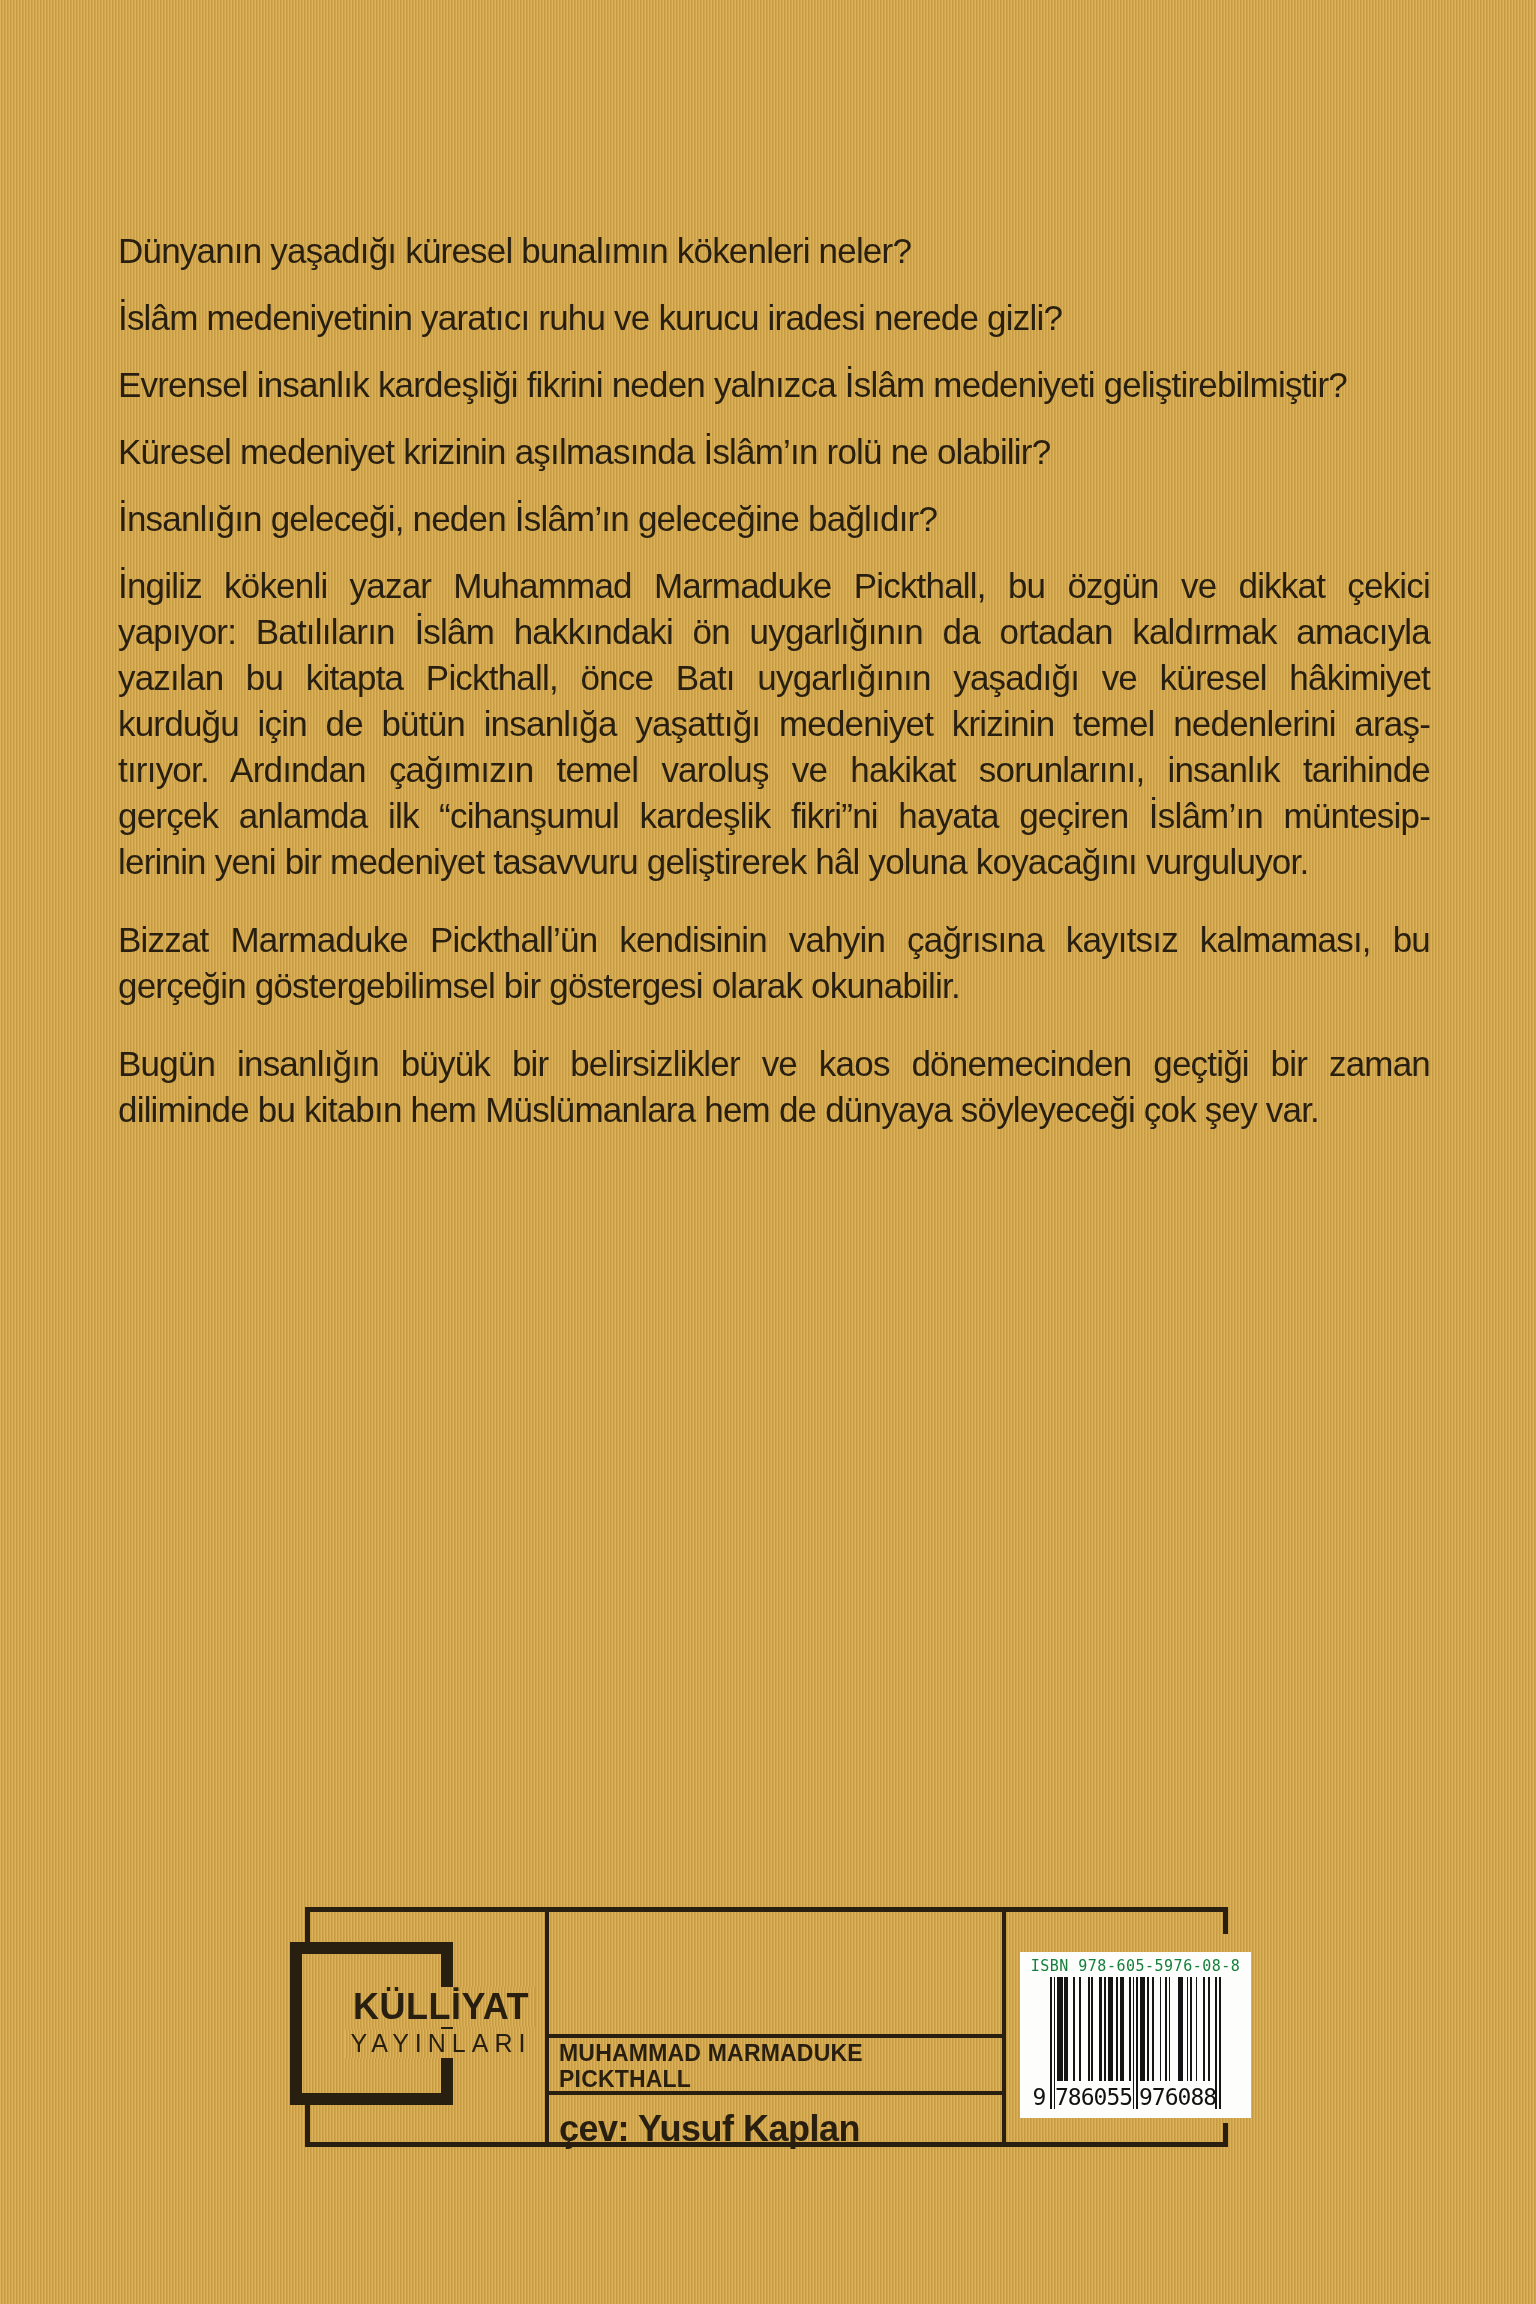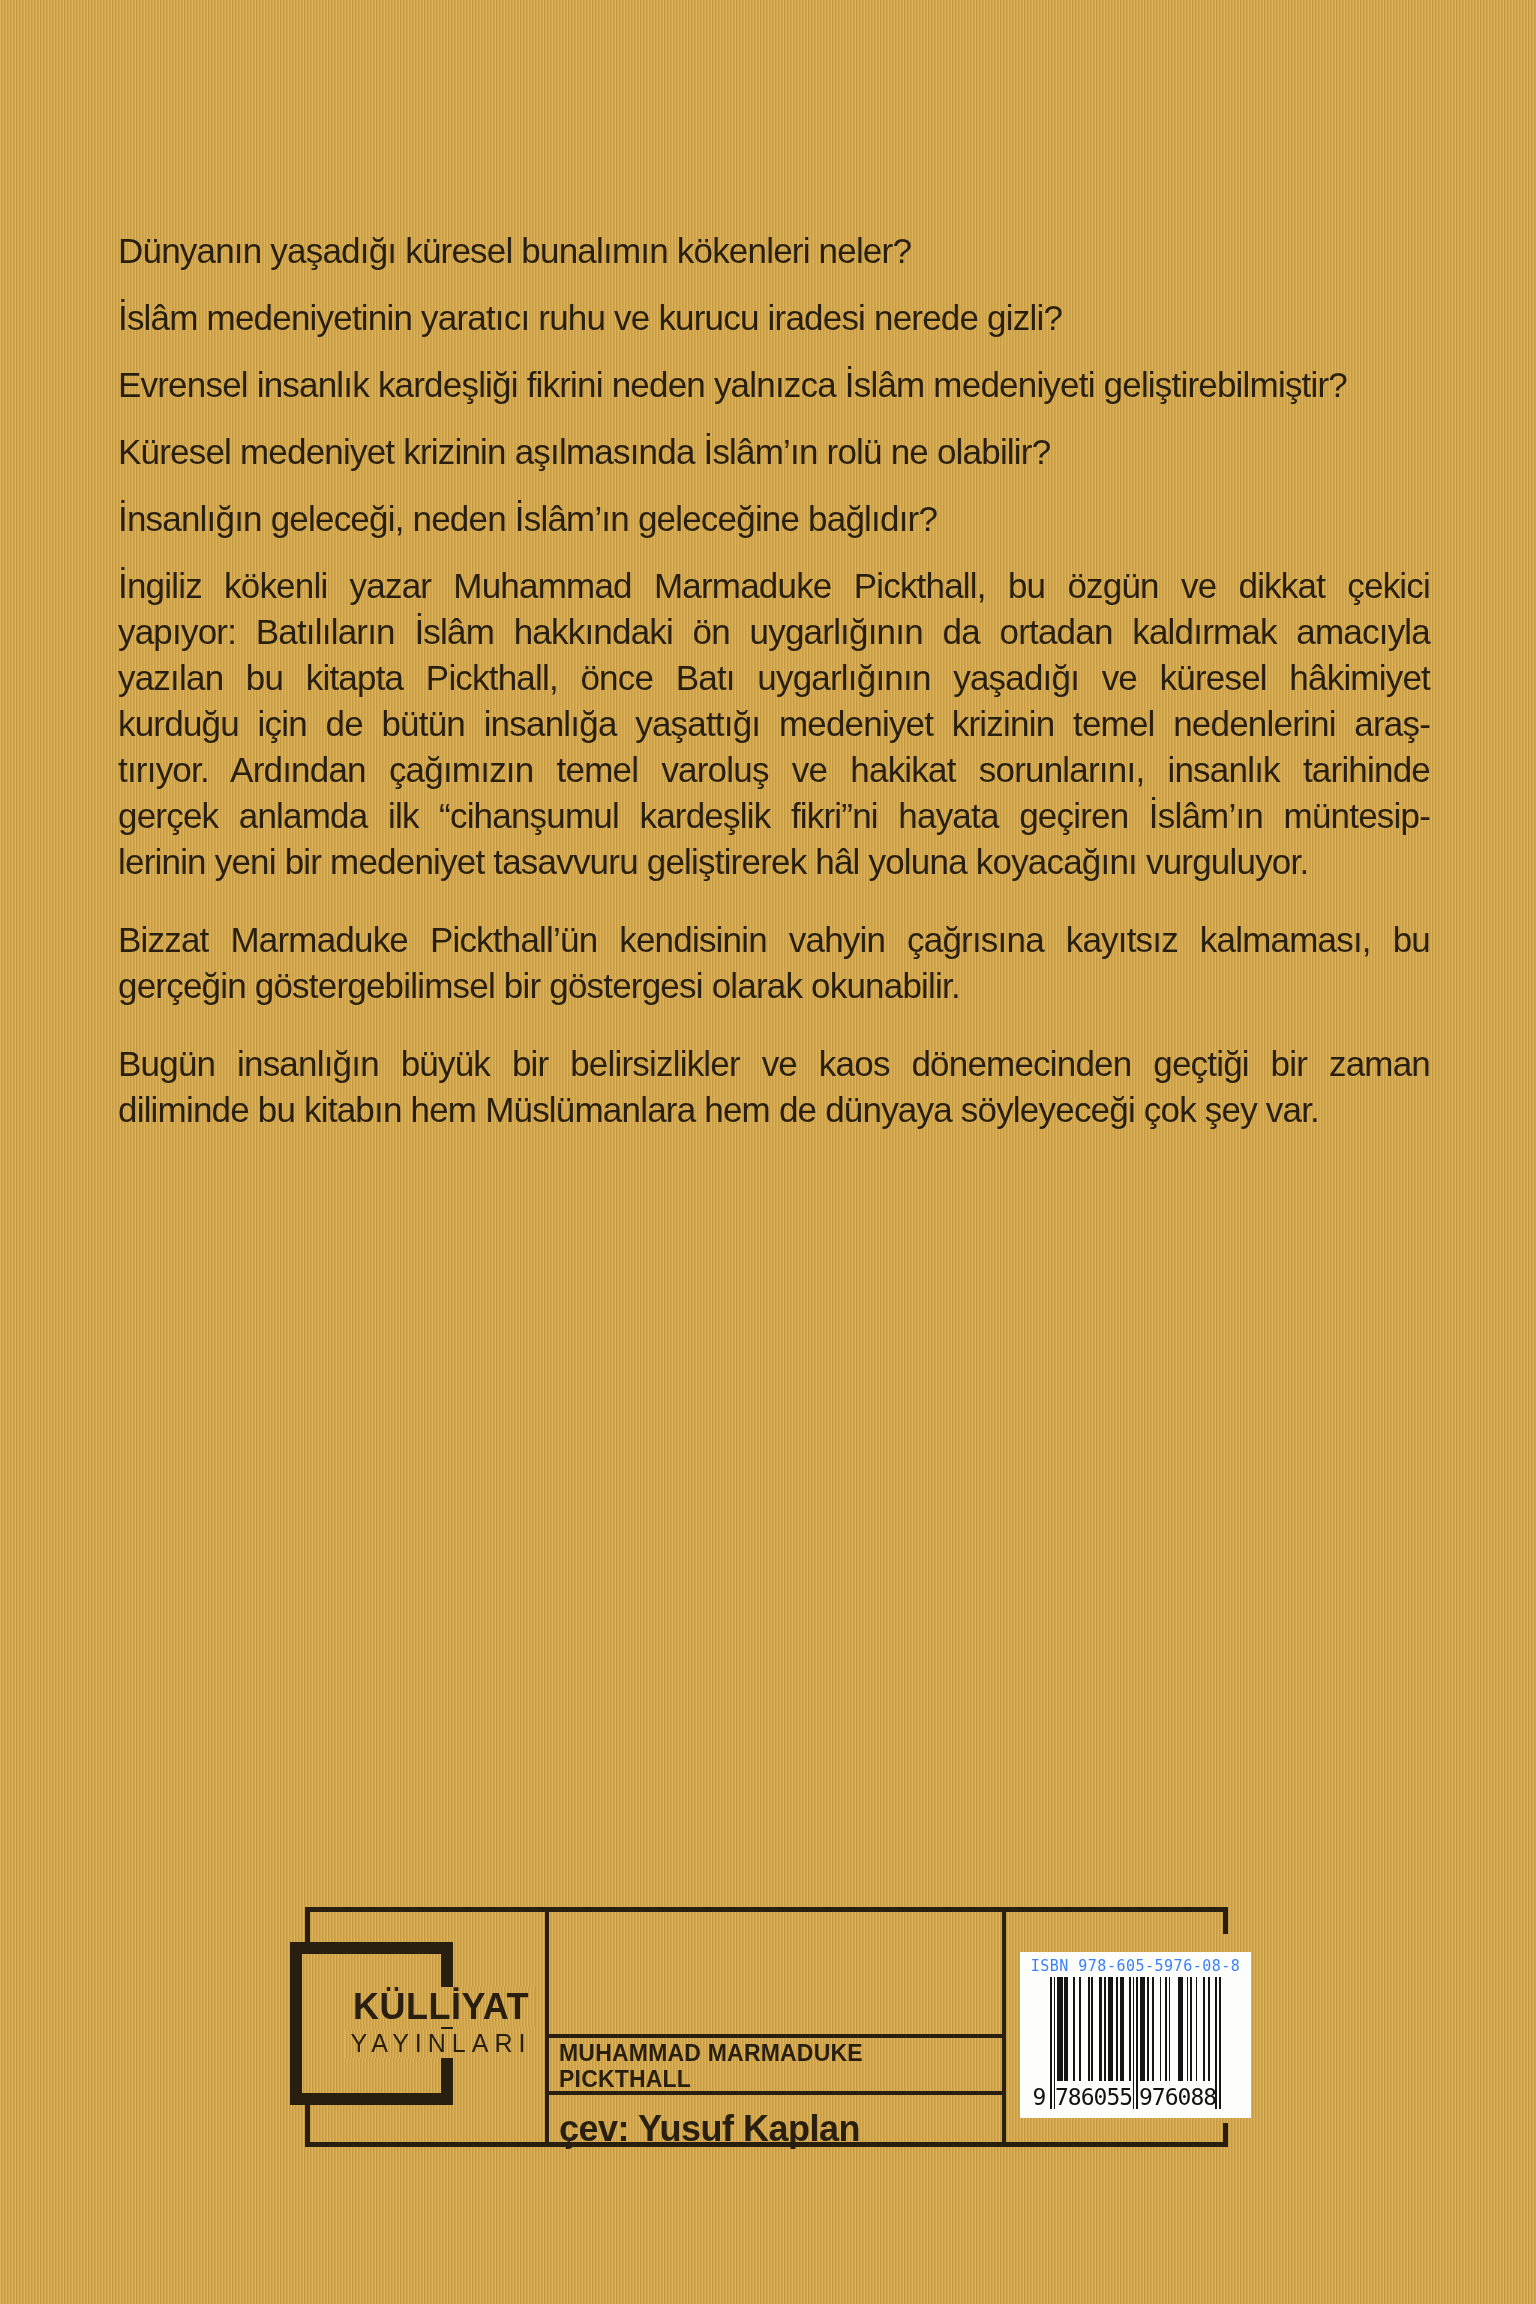--- a/index.html
+++ b/index.html
@@ -99,21 +99,21 @@
   }
 
   
   .bc-label{
     position:absolute;left:715px;top:45px;width:231px;height:166px;
     background:#fdfdfb;
   }
   .isbn{
     margin-top:5px;text-align:center;
     font-family:"DejaVu Sans Mono","Liberation Mono",monospace;
-    font-size:15px;letter-spacing:0.5px;color:#3b82f6;white-space:nowrap;
+    font-size:15px;letter-spacing:0.5px;color:#15803d;white-space:nowrap;
   }
   .bars{
     position:relative;margin:2px auto 0;width:171px;height:132px;
     font-size:0;white-space:nowrap;
   }
   .mod{display:inline-block;vertical-align:top;width:1.8px;height:104px;}
   .mod.b{background:#151515;}
   .mod.tall{height:132px;}
   .dg{
     position:absolute;bottom:-2px;height:28px;line-height:28px;

